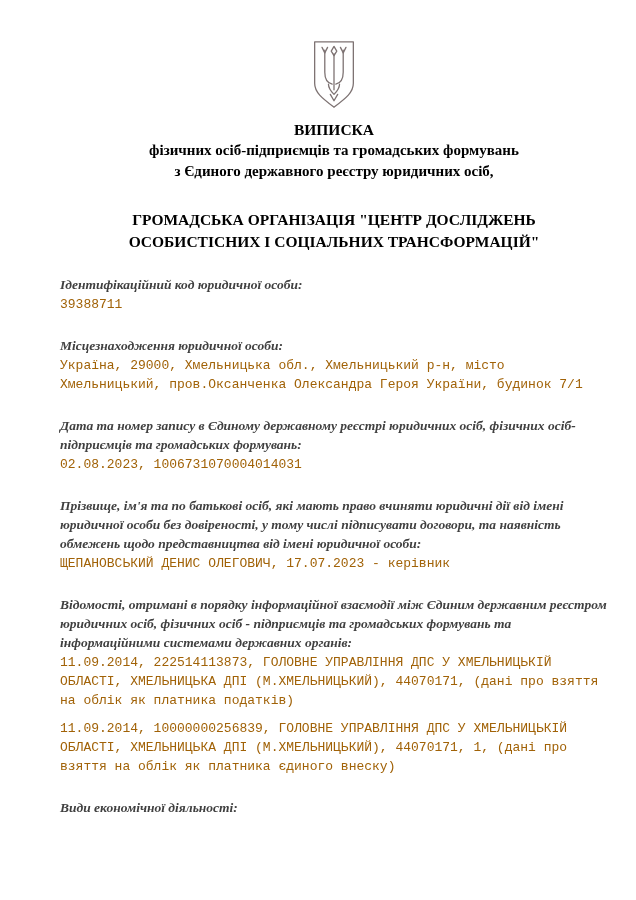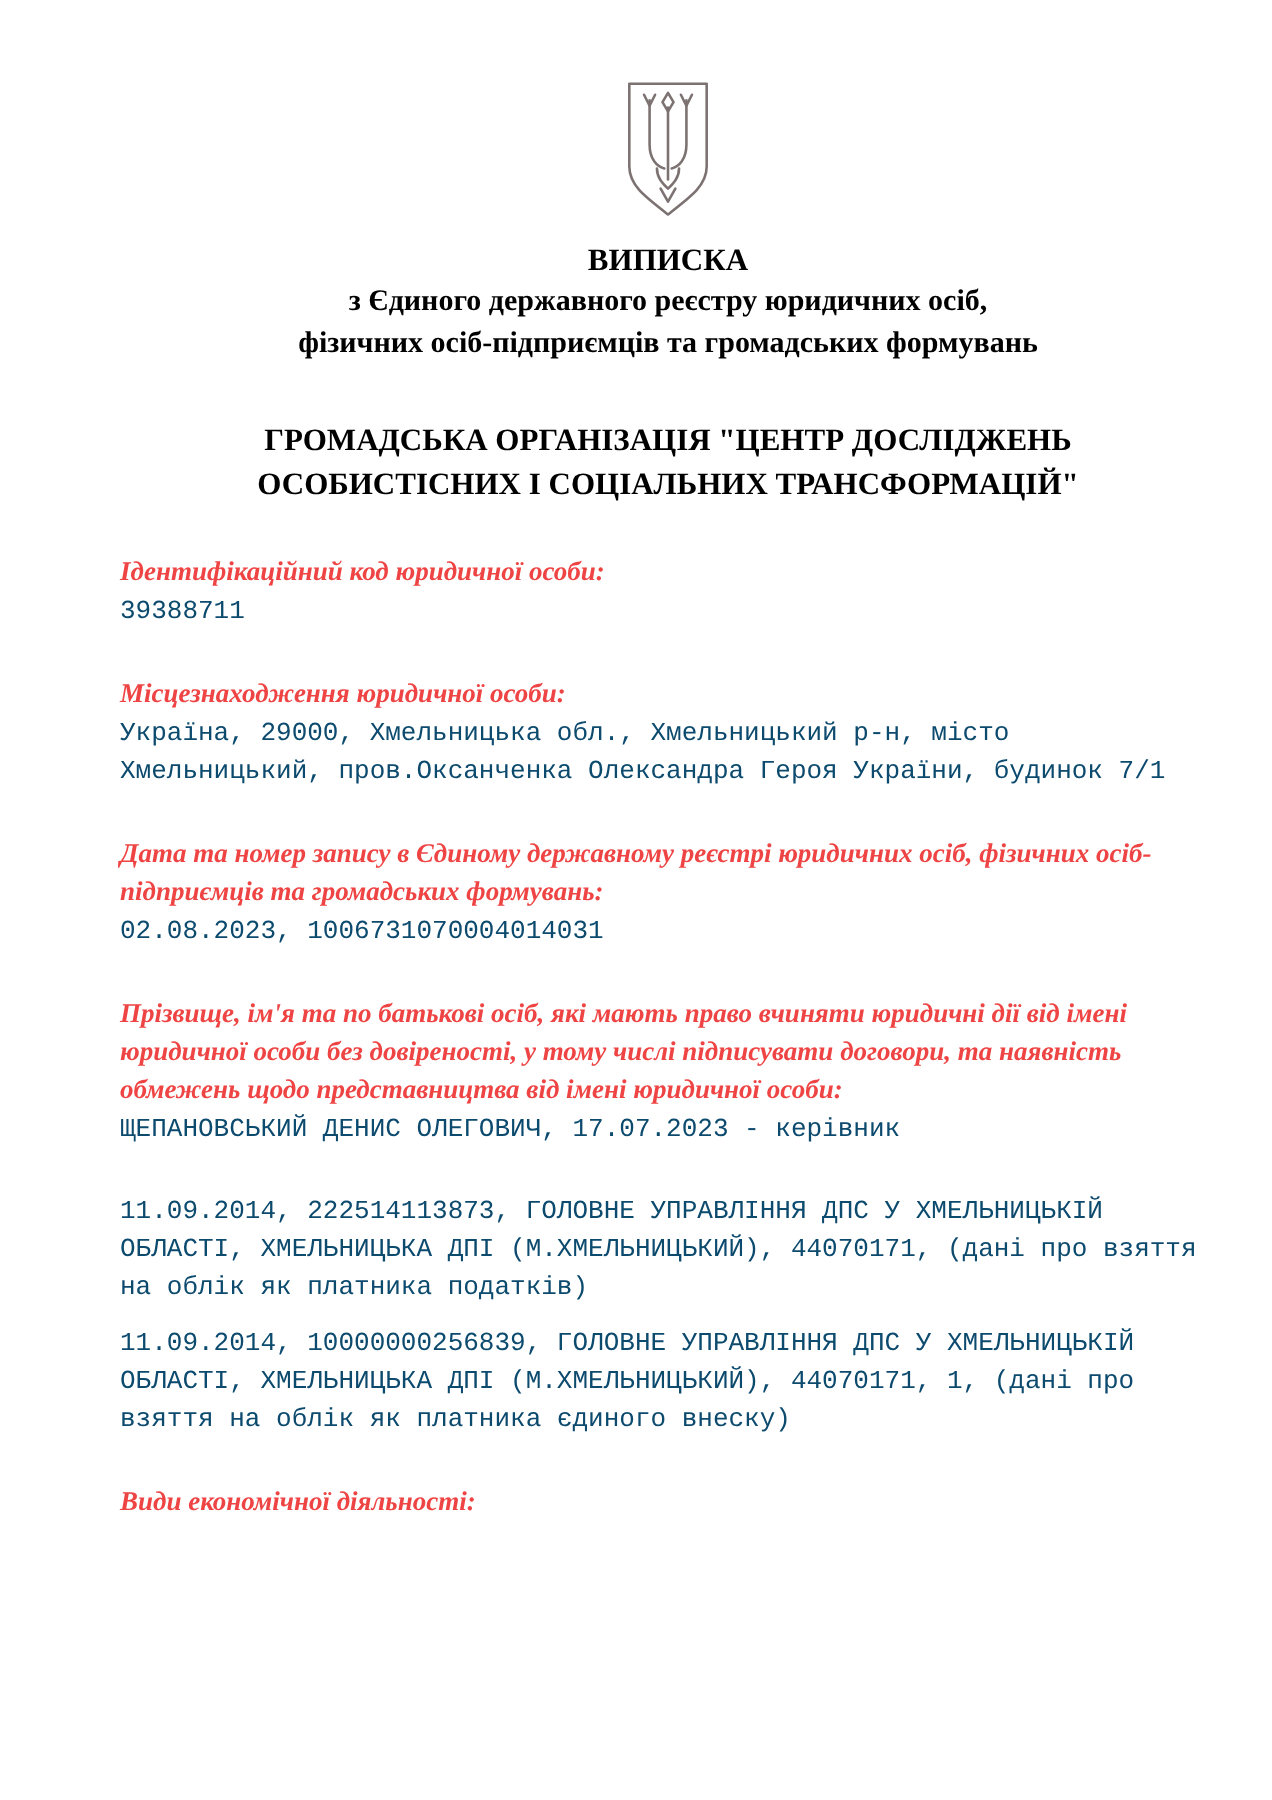--- a/index.html
+++ b/index.html
@@ -49,27 +49,27 @@
     line-height: 22px;
   }
   .sec {
     margin-top: 22px;
   }
   .sec-label {
     font-weight: bold;
     font-style: italic;
     font-size: 13.5px;
     line-height: 19px;
-    color: #ef4444;
+    color: #404040;
   }
   .sec-value {
     font-family: "Liberation Mono", monospace;
     font-size: 13px;
     line-height: 19px;
-    color: #0c4a6e;
+    color: #a16207;
     margin-top: 1px;
   }
   .sec-value + .sec-value {
     margin-top: 9px;
   }
 </style>
 </head>
 <body>
 
 <div class="page">
@@ -88,22 +88,22 @@
 
         <path d="M28 15 V54"></path>
         <path d="M28 7 L25 12 L28 17 L31 12 Z"></path>
 
         <path d="M22 48 C22 53 25 56 28 59 C31 56 34 53 34 48"></path>
         <path d="M24 59 L28 66 L32 59"></path>
       </svg>
     </div>
 
     <div class="doc-title">ВИПИСКА</div>
+    <div class="doc-subtitle">фізичних осіб-підприємців та громадських формувань</div>
     <div class="doc-subtitle">з Єдиного державного реєстру юридичних осіб,</div>
-    <div class="doc-subtitle">фізичних осіб-підприємців та громадських формувань</div>
 
     <div class="org-name">ГРОМАДСЬКА ОРГАНІЗАЦІЯ "ЦЕНТР ДОСЛІДЖЕНЬ ОСОБИСТІСНИХ І СОЦІАЛЬНИХ ТРАНСФОРМАЦІЙ"</div>
 
     <section class="sec">
       <div class="sec-label">Ідентифікаційний код юридичної особи:</div>
       <div class="sec-value">39388711</div>
     </section>
 
     <section class="sec">
       <div class="sec-label">Місцезнаходження юридичної особи:</div>
@@ -114,20 +114,21 @@
       <div class="sec-label">Дата та номер запису в Єдиному державному реєстрі юридичних осіб, фізичних осіб-підприємців та громадських формувань:</div>
       <div class="sec-value">02.08.2023, 1006731070004014031</div>
     </section>
 
     <section class="sec">
       <div class="sec-label">Прізвище, ім'я та по батькові осіб, які мають право вчиняти юридичні дії від імені юридичної особи без довіреності, у тому числі підписувати договори, та наявність обмежень щодо представництва від імені юридичної особи:</div>
       <div class="sec-value">ЩЕПАНОВСЬКИЙ ДЕНИС ОЛЕГОВИЧ, 17.07.2023 - керівник</div>
     </section>
 
     <section class="sec">
+      <div class="sec-label">Відомості, отримані в порядку інформаційної взаємодії між Єдиним державним реєстром юридичних осіб, фізичних осіб - підприємців та громадських формувань та інформаційними системами державних органів:</div>
       <div class="sec-value">11.09.2014, 222514113873, ГОЛОВНЕ УПРАВЛІННЯ ДПС У ХМЕЛЬНИЦЬКІЙ ОБЛАСТІ, ХМЕЛЬНИЦЬКА ДПІ (М.ХМЕЛЬНИЦЬКИЙ), 44070171, (дані про взяття на облік як платника податків)</div>
       <div class="sec-value">11.09.2014, 10000000256839, ГОЛОВНЕ УПРАВЛІННЯ ДПС У ХМЕЛЬНИЦЬКІЙ ОБЛАСТІ, ХМЕЛЬНИЦЬКА ДПІ (М.ХМЕЛЬНИЦЬКИЙ), 44070171, 1, (дані про взяття на облік як платника єдиного внеску)</div>
     </section>
 
     <section class="sec">
       <div class="sec-label">Види економічної діяльності:</div>
     </section>
 
   </div>
 </div>

